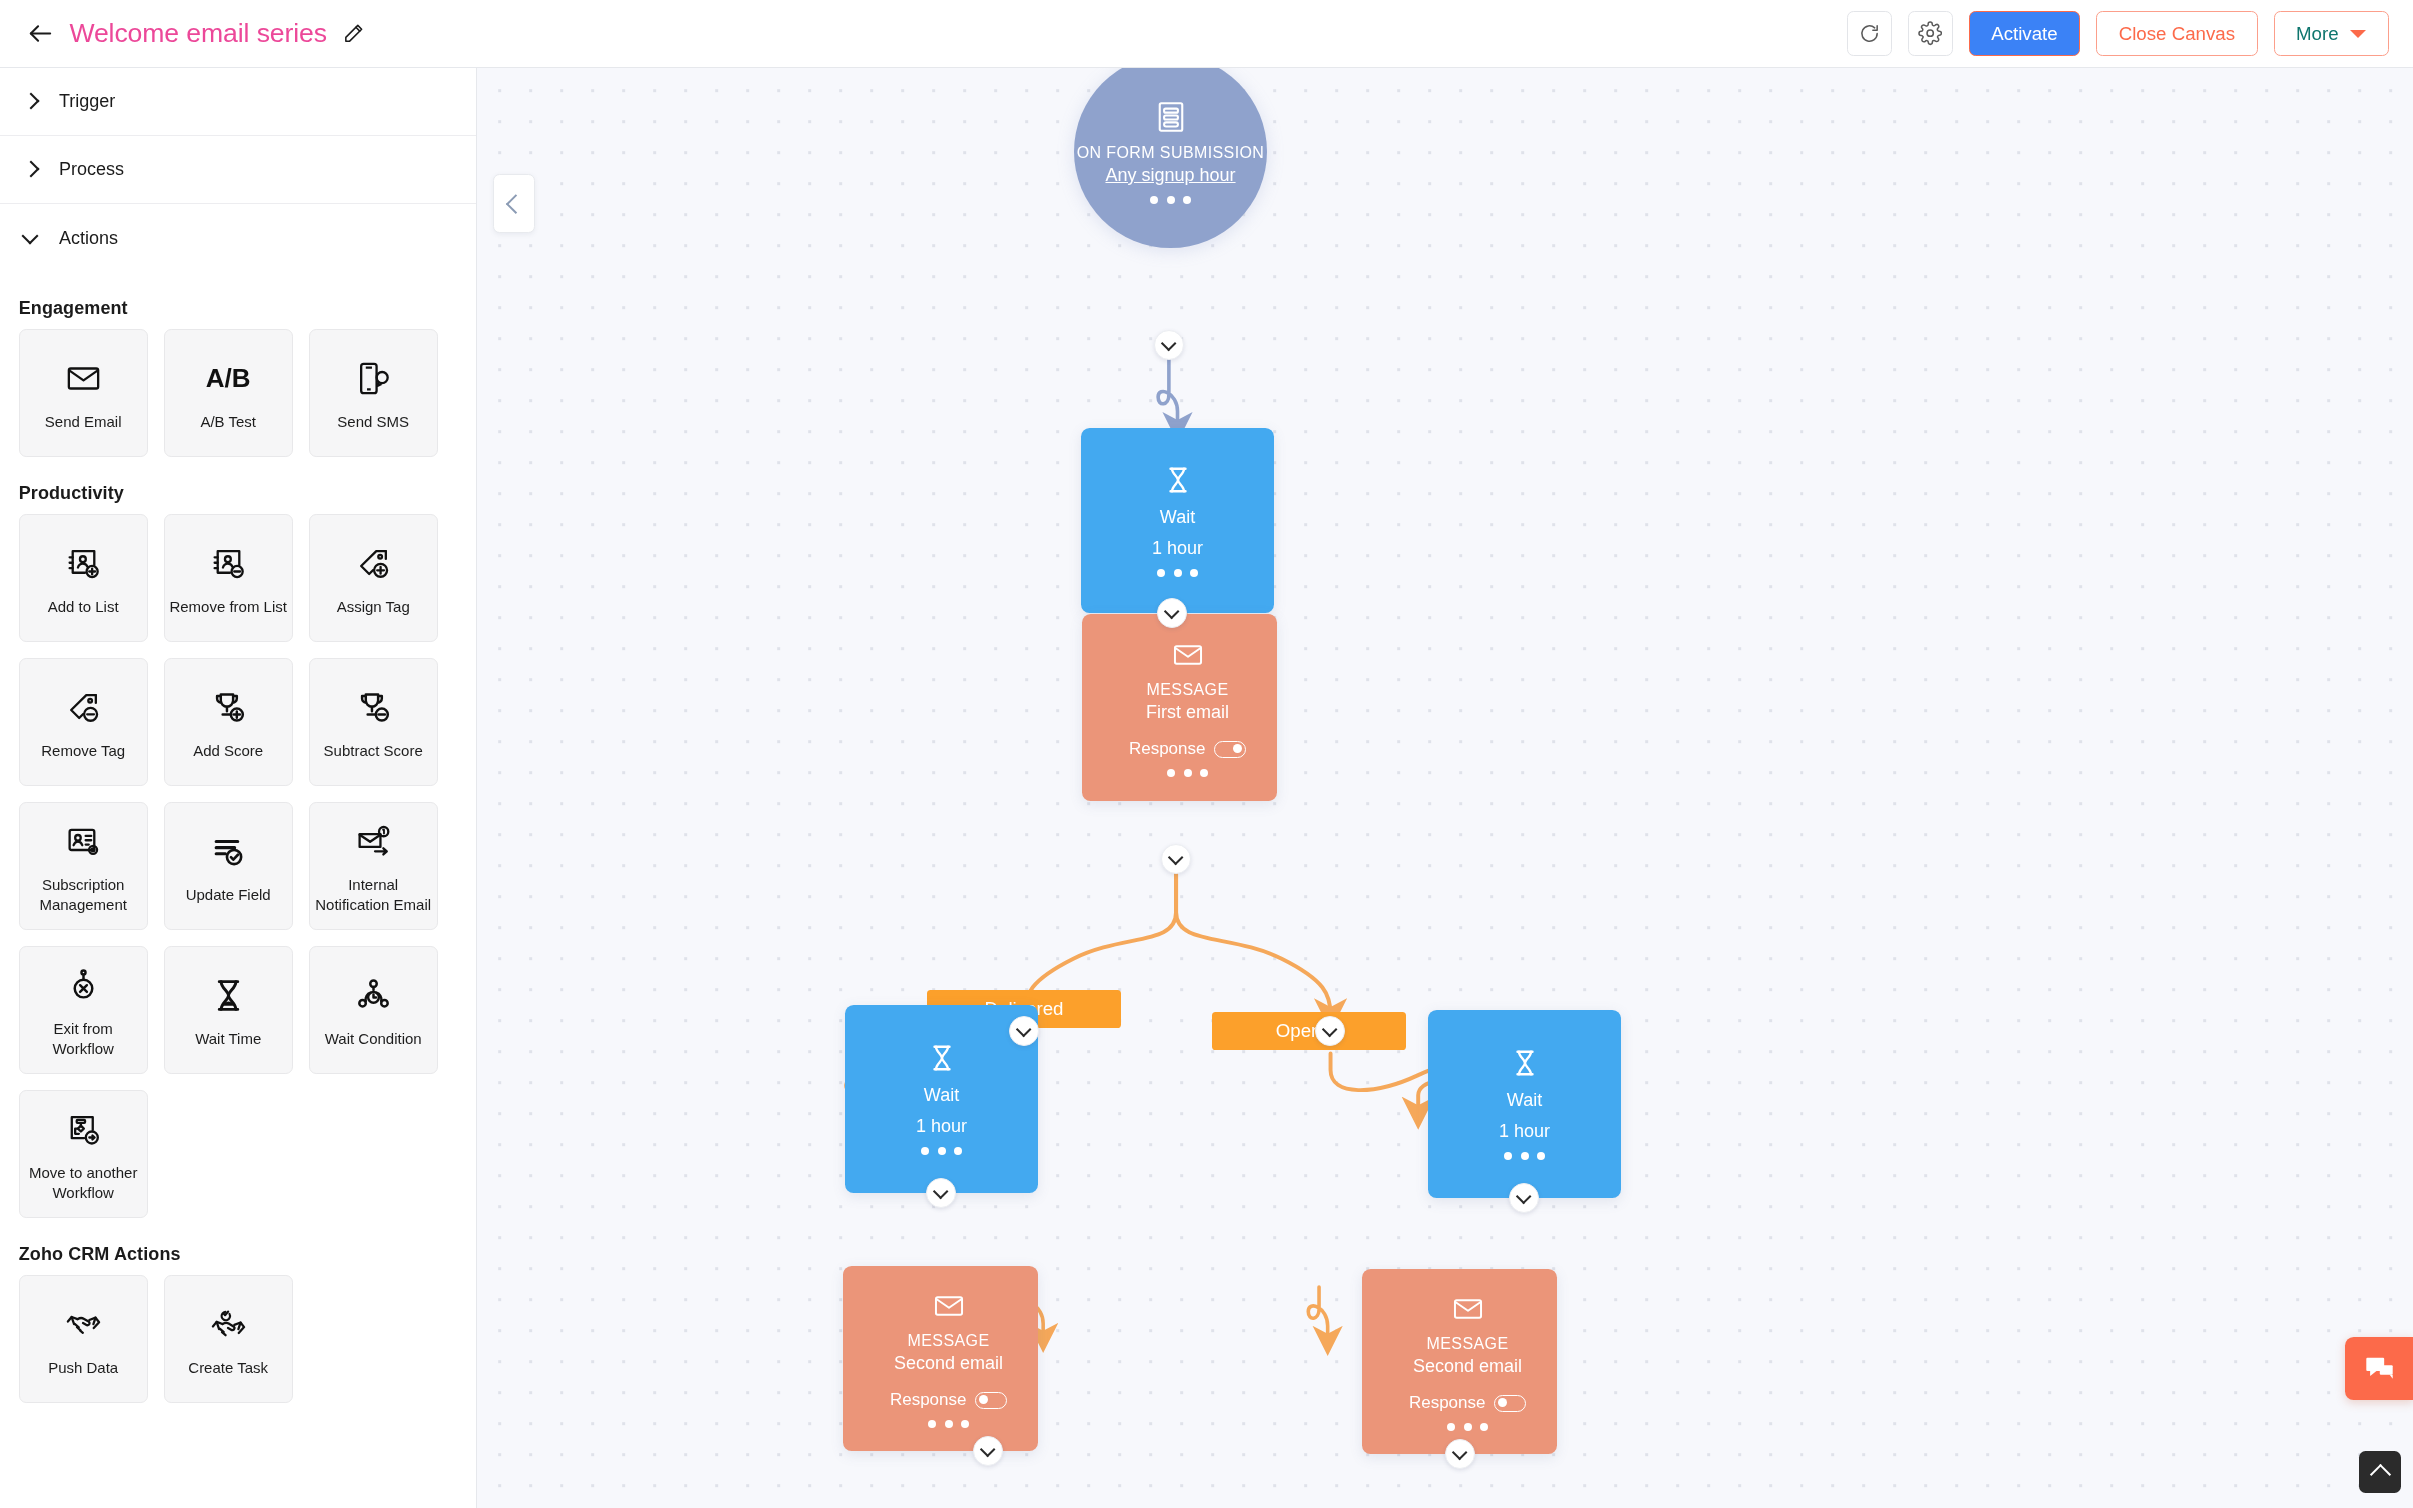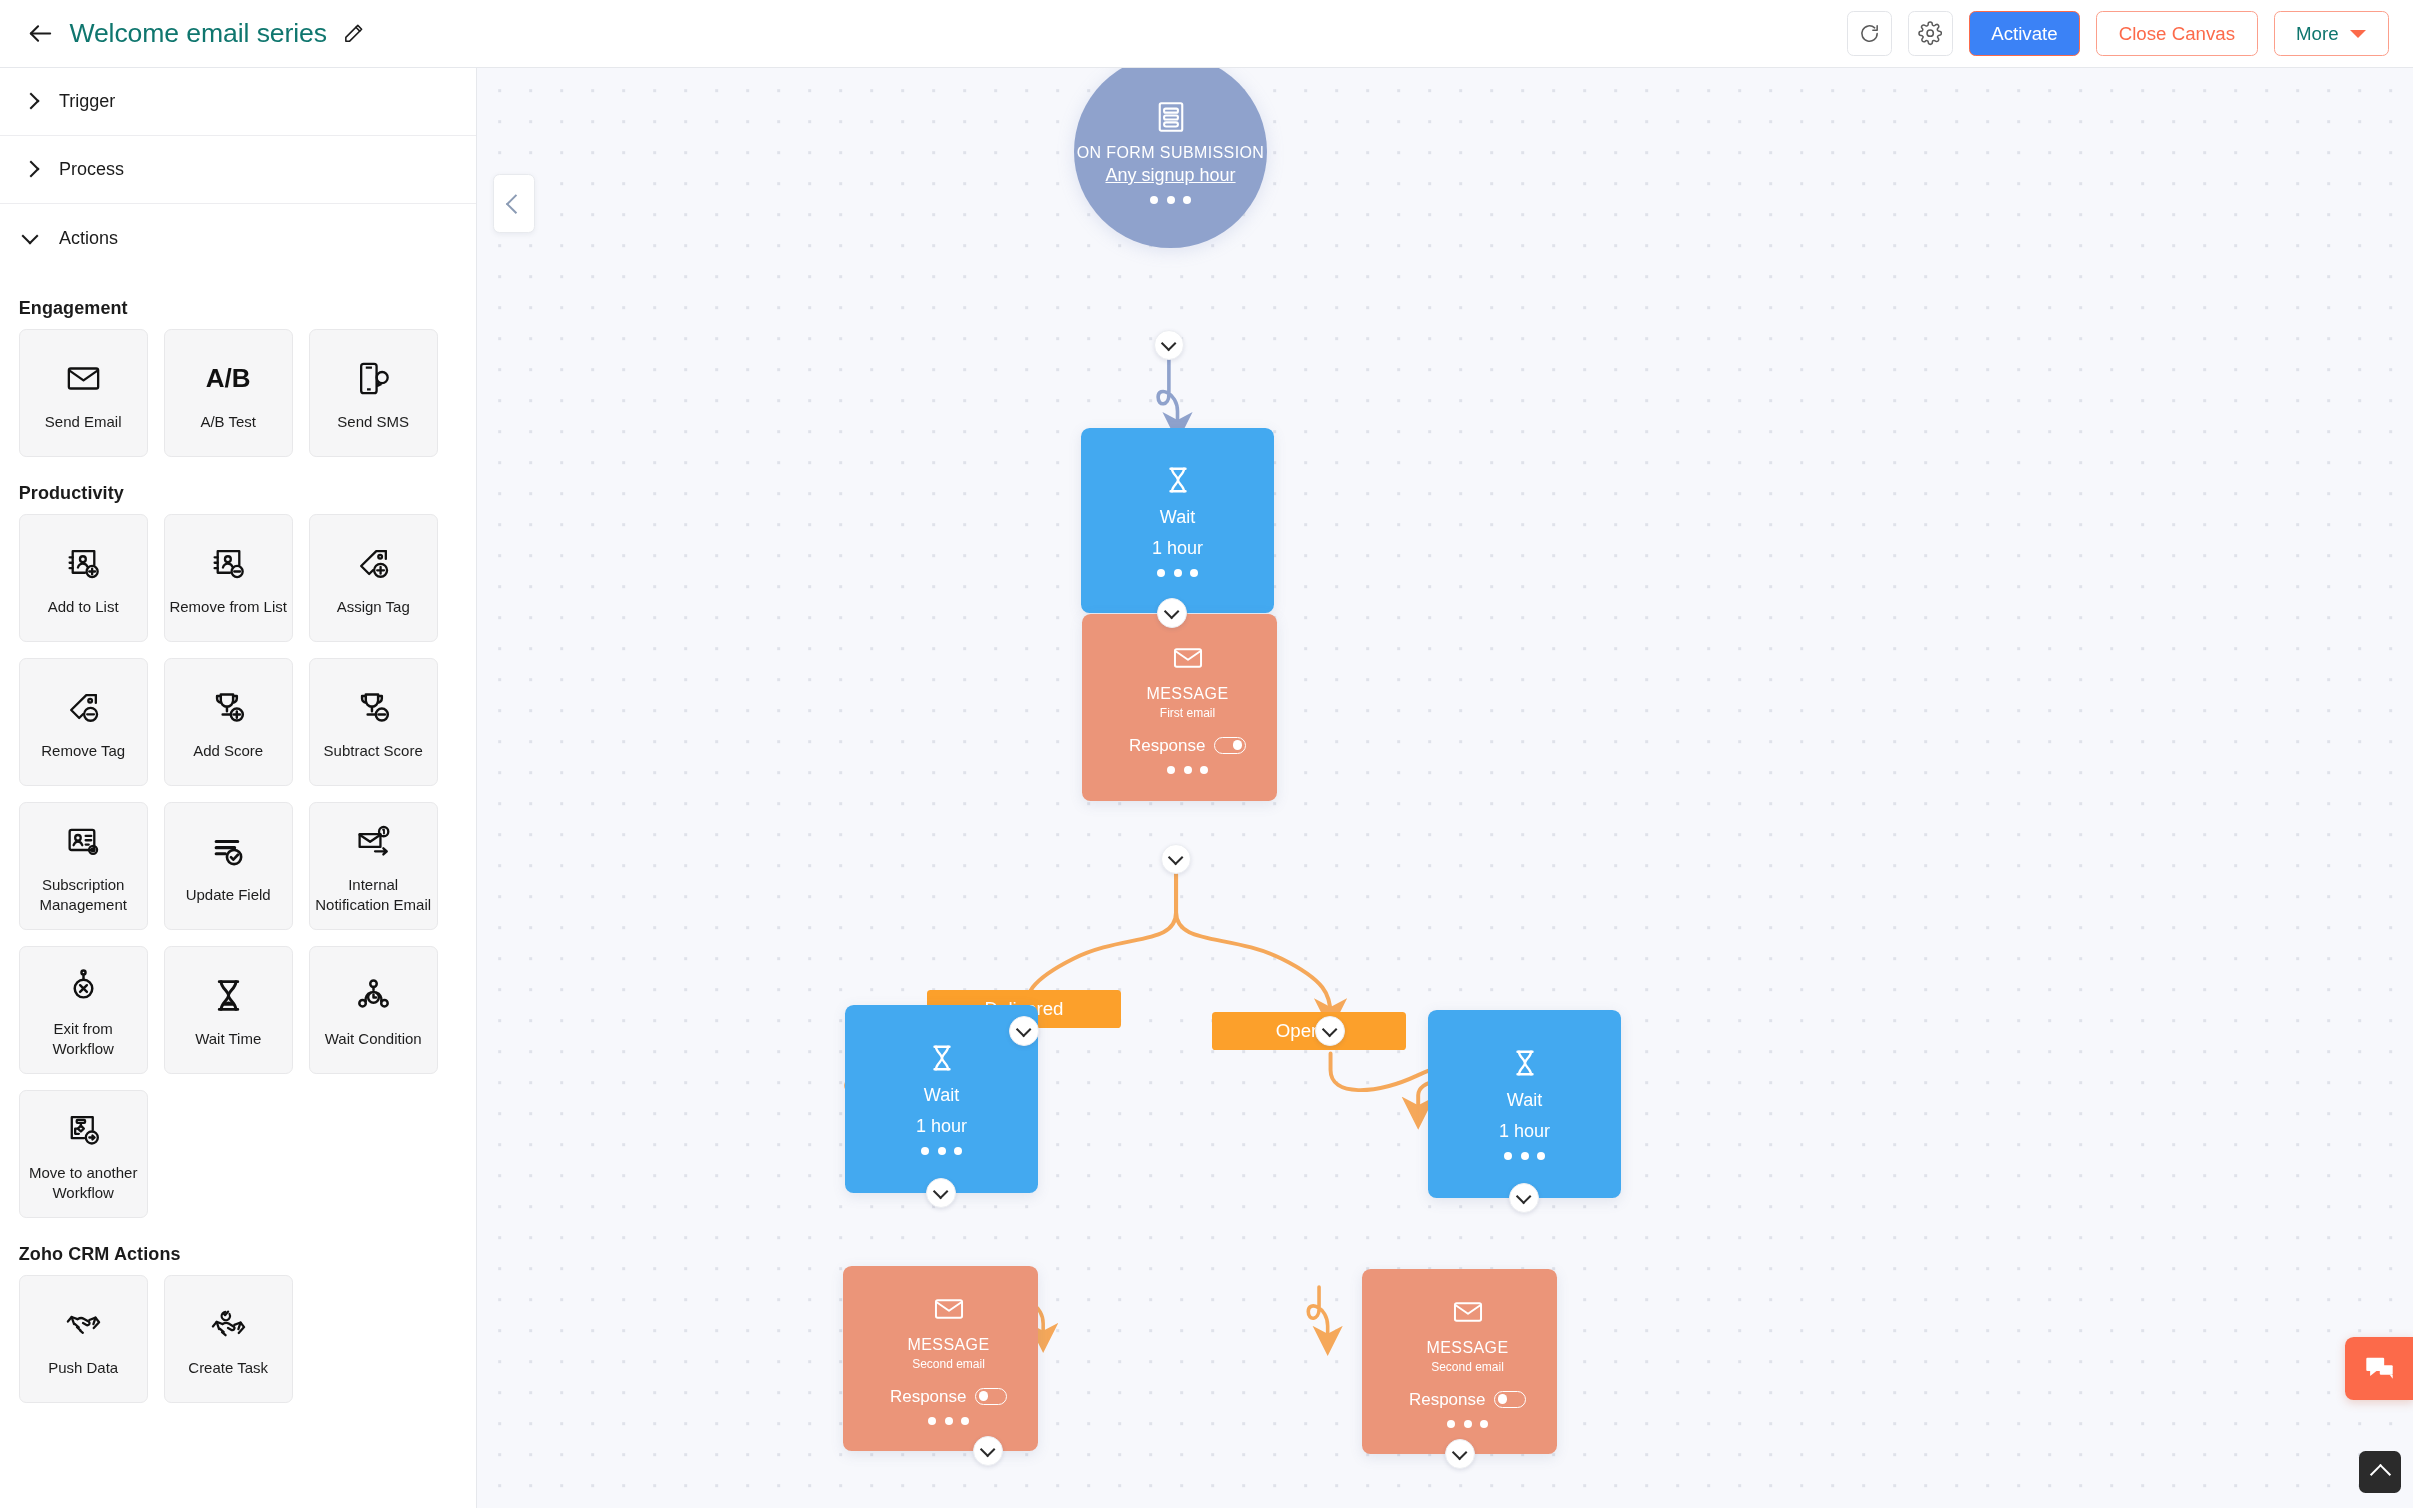--- a/index.html
+++ b/index.html
@@ -15,21 +15,21 @@
     position: absolute; left: 0; top: 0; width: 2413px; height: 68px;
     background: #ffffff; border-bottom: 0.7px solid #e6e8ec;
     display: flex; align-items: center; z-index: 40;
   }
   #back-arrow {
     margin-left: 24.4px; width: 32px; height: 32px;
     display: flex; align-items: center; justify-content: center;
     cursor: pointer;
   }
   #page-title {
-    margin-left: 13px; font-size: 26.6px; color: #0f766e; font-weight: 400;
+    margin-left: 13px; font-size: 26.6px; color: #ec4899; font-weight: 400;
     letter-spacing: -0.1px; white-space: nowrap;
   }
   #edit-title-icon { margin-left: 14.4px; width: 24.4px; height: 24.4px; cursor: pointer;
     display:flex; align-items:center; justify-content:center; }
   #topbar-right {
     margin-left: auto; margin-right: 24.4px;
     display: flex; align-items: center; gap: 16px;
   }
   .icon-btn {
     width: 45px; height: 45px; border: 0.7px solid #e3e5e9; border-radius: 6.5px;
@@ -132,21 +132,21 @@
   .box-node {
     border-radius: 8.6px; color: #fff; display: flex; flex-direction: column;
     align-items: center; justify-content: center; cursor: pointer;
     box-shadow: 0 3.6px 13px rgba(90,110,150,.13);
   }
   .wait-node { background: #43a9f0; }
   .msg-node  { background: #eb9579; padding-left: 16px; }
   .n-title { font-size: 18px; margin-top: 10px; }
   .n-sub   { font-size: 18px; margin-top: 10px; }
   .n-kind-lg { font-size: 16px; letter-spacing: 0.4px; margin-top: 7.2px; }
-  .n-name  { font-size: 12px; margin-top: 2.9px; }
+  .n-name  { font-size: 18px; margin-top: 2.9px; }
   .resp-row { display: flex; align-items: center; gap: 8.6px; margin-top: 16px; }
   .resp-label { font-size: 17px; }
   .toggle {
     width: 32px; height: 17px; border: 1.8px solid #fff; border-radius: 10px;
     position: relative; cursor: pointer;
   }
   .toggle i {
     position: absolute; top: 2.2px; width: 9.3px; height: 9.3px; border-radius: 50%;
     background: #fff; display: block;
   }

